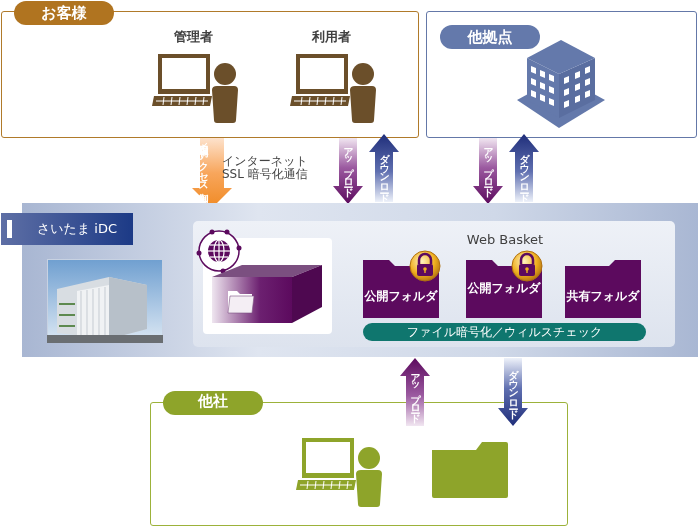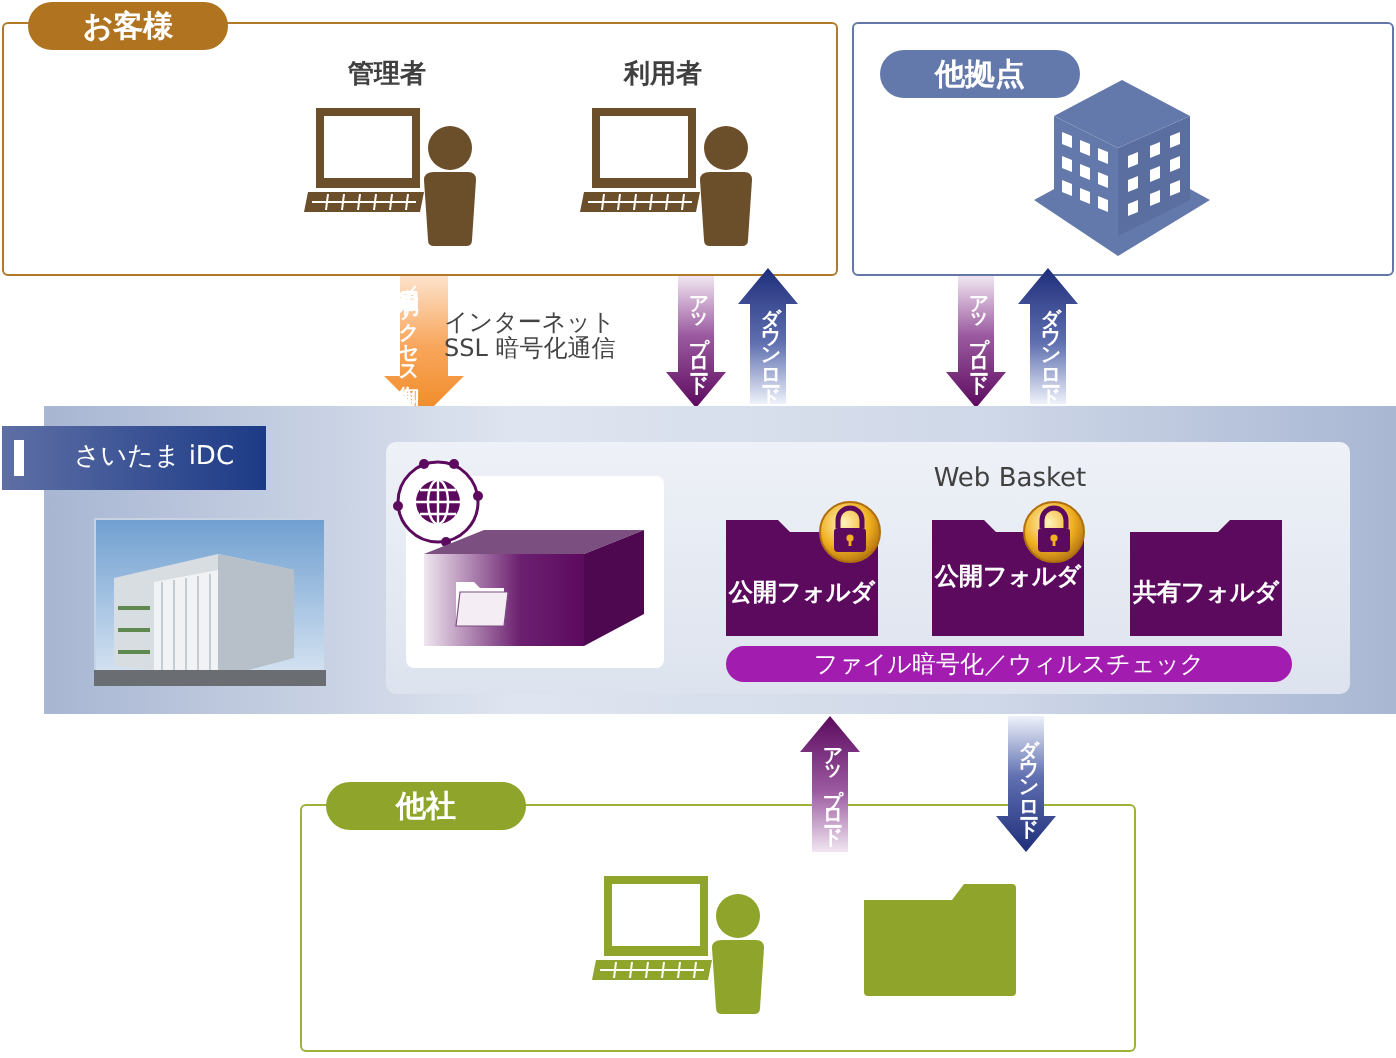--- a/index.html
+++ b/index.html
@@ -6,33 +6,33 @@
   body{width:698px;height:529px;position:relative;overflow:hidden;font-family:"DejaVu Sans","Liberation Sans",sans-serif;}
   .abs{position:absolute;}
   
   .group{position:absolute;box-sizing:border-box;border-radius:3px;background:#fff;}
   .group-label{position:absolute;height:24px;line-height:24px;border-radius:12px;color:#fff;font-weight:bold;font-size:15px;text-align:center;}
   #customer{left:1px;top:11px;width:418px;height:127px;border:1px solid #b07a2a;}
   #customer-label{left:14px;top:1px;width:100px;background:#b07420;}
   #branch{left:426px;top:11px;width:271px;height:127px;border:1px solid #6478a8;}
   #branch-label{left:440px;top:1px;width:100px;background:#6479ab;margin-top:24px;}
   #other{left:150px;top:402px;width:418px;height:124px;border:1px solid #9cb23a;}
-  #other-label{left:163px;top:391px;width:100px;background:#8ea42a;}
+  #other-label{left:163px;top:391px;width:100px;background:#8ea42a;font-family:Liberation Mono, monospace;}
   .person-label{position:absolute;font-size:13px;font-weight:bold;color:#404040;}
   
   #idc-band{left:22px;top:203px;width:676px;height:154px;background:linear-gradient(90deg,#a8b6d2 0%,#dfe5f0 35%,#cfd8e8 70%,#a9b7d3 100%);}
   #idc-title{left:1px;top:213px;width:132px;height:32px;background:linear-gradient(90deg,#5e6fa5,#1c3a86);color:#fff;font-size:13px;line-height:32px;box-sizing:border-box;padding-left:20px;text-align:center;}
   #idc-title-bar{left:7px;top:220px;width:5px;height:18px;background:#fff;}
   #idc-photo{left:47px;top:259px;width:116px;height:84px;}
   #inner-panel{left:193px;top:221px;width:482px;height:126px;background:linear-gradient(180deg,#eef1f7,#dde3ee);border-radius:5px;}
   #server-card{left:203px;top:238px;width:129px;height:96px;background:#fff;border-radius:4px;}
   #webbasket-title{left:440px;top:232px;width:130px;text-align:center;color:#404040;font-size:13px;}
   .folder{position:absolute;}
   .folder-label{position:absolute;left:0;width:100%;text-align:center;color:#fff;font-size:12px;font-weight:bold;}
-  #enc-bar{left:363px;top:323px;width:283px;height:18px;border-radius:9px;background:#a21caf;color:#fff;font-size:12px;line-height:18px;text-align:center;}
+  #enc-bar{left:363px;top:323px;width:283px;height:18px;border-radius:9px;background:#0f766e;color:#fff;font-size:12px;line-height:18px;text-align:center;}
   .arrow-text{position:absolute;writing-mode:vertical-rl;color:#fff;font-size:10px;font-weight:bold;letter-spacing:-1px;}
   #net-label{left:222px;top:155px;font-size:12px;color:#444;line-height:13px;}
 </style>
 </head>
 <body>
 
 <svg width="0" height="0" style="position:absolute">
   <defs>
     <linearGradient id="gUp" x1="0" y1="0" x2="0" y2="1">
       <stop offset="0" stop-color="#f1e6f1"></stop>

